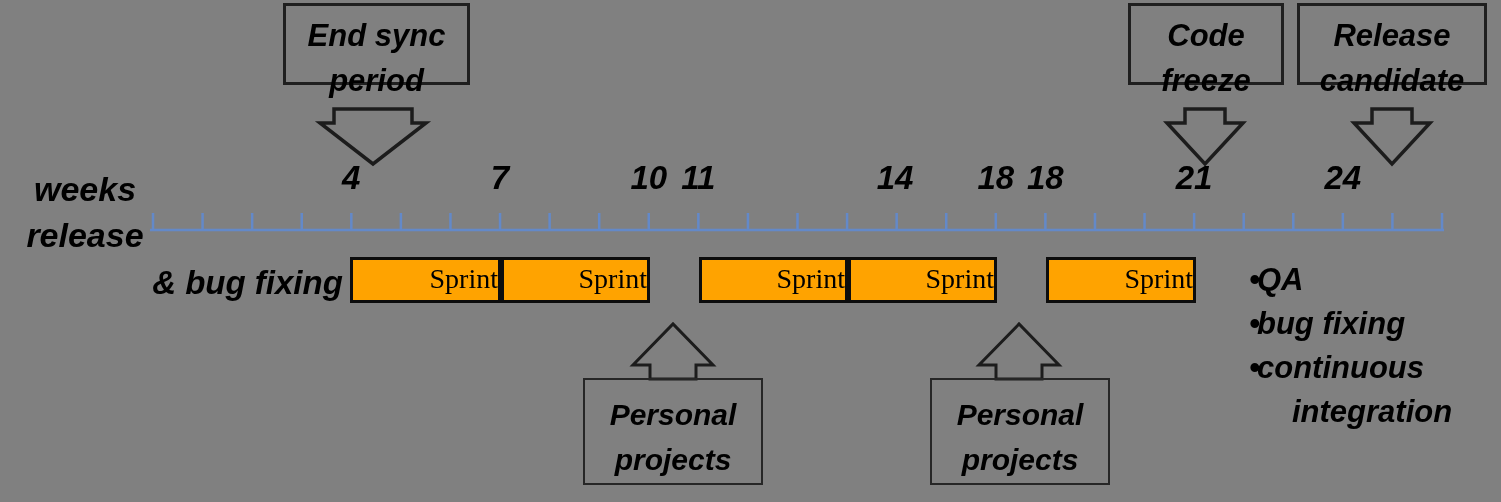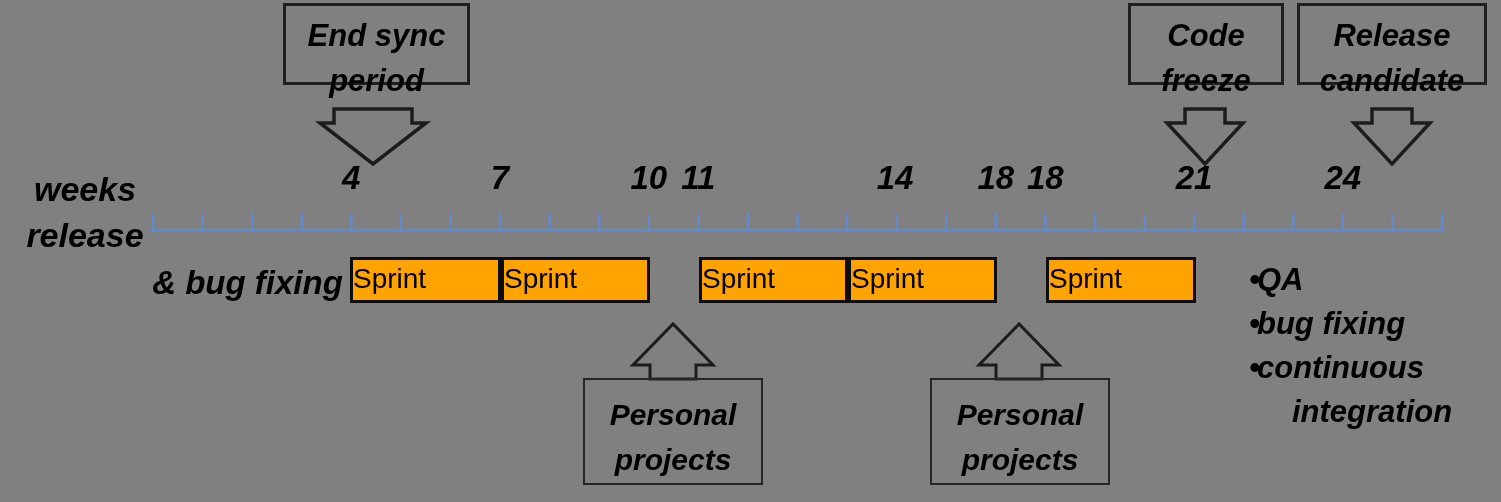--- a/index.html
+++ b/index.html
@@ -44,22 +44,22 @@
     position:absolute;left:140px;top:260px;width:215px;
     text-align:center;
     font-style:italic;font-weight:bold;font-size:33px;line-height:46px;
   }
   
   .sprint{
     position:absolute;top:257px;height:46px;
     box-sizing:border-box;
     background:#FFA300;
     border:3.5px solid #0d0d0d;
-    text-align:left;
-    font-size:28px;line-height:38px;font-weight:400;
+    text-align:right;
+    font-size:28px;line-height:38px;font-weight:400;font-family:Liberation Serif, serif;
   }
   #sprint-1{left:350px;width:151px;}
   #sprint-2{left:501px;width:149px;}
   #sprint-3{left:699px;width:149px;}
   #sprint-4{left:848px;width:149px;}
   #sprint-5{left:1046px;width:150px;}
   
   .personal{
     position:absolute;top:378px;height:107px;
     border:2.5px solid #262626;

